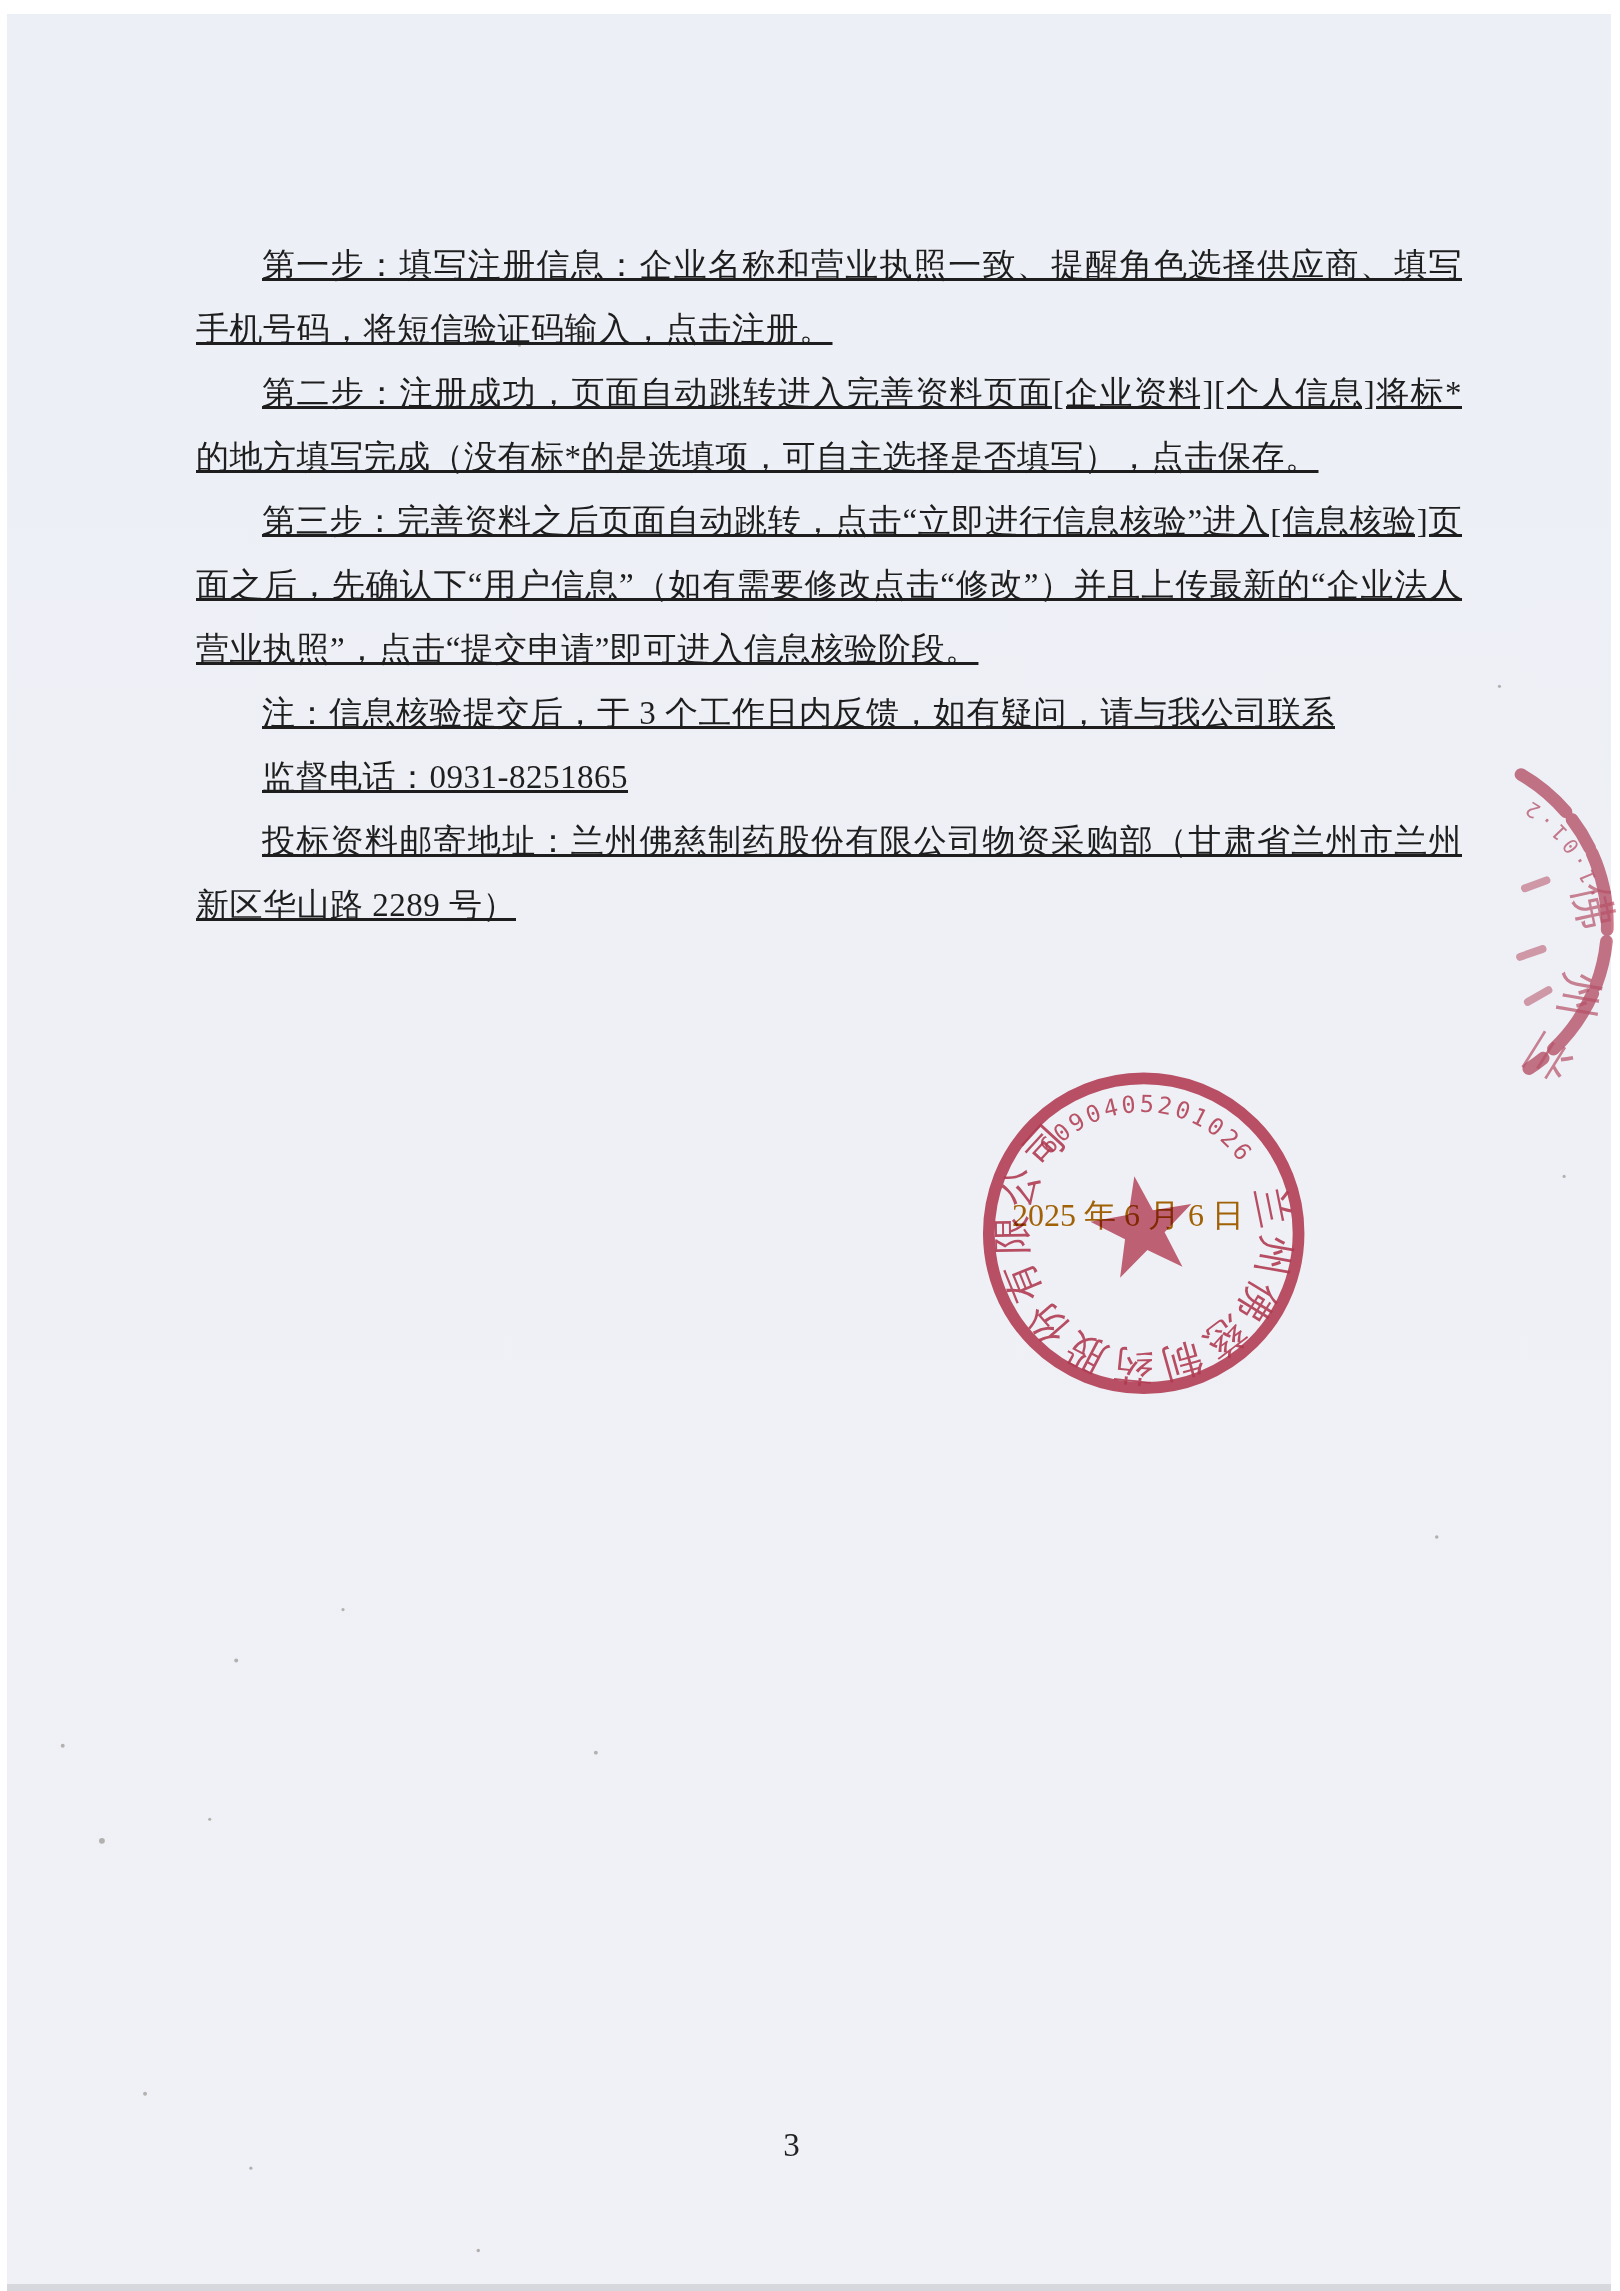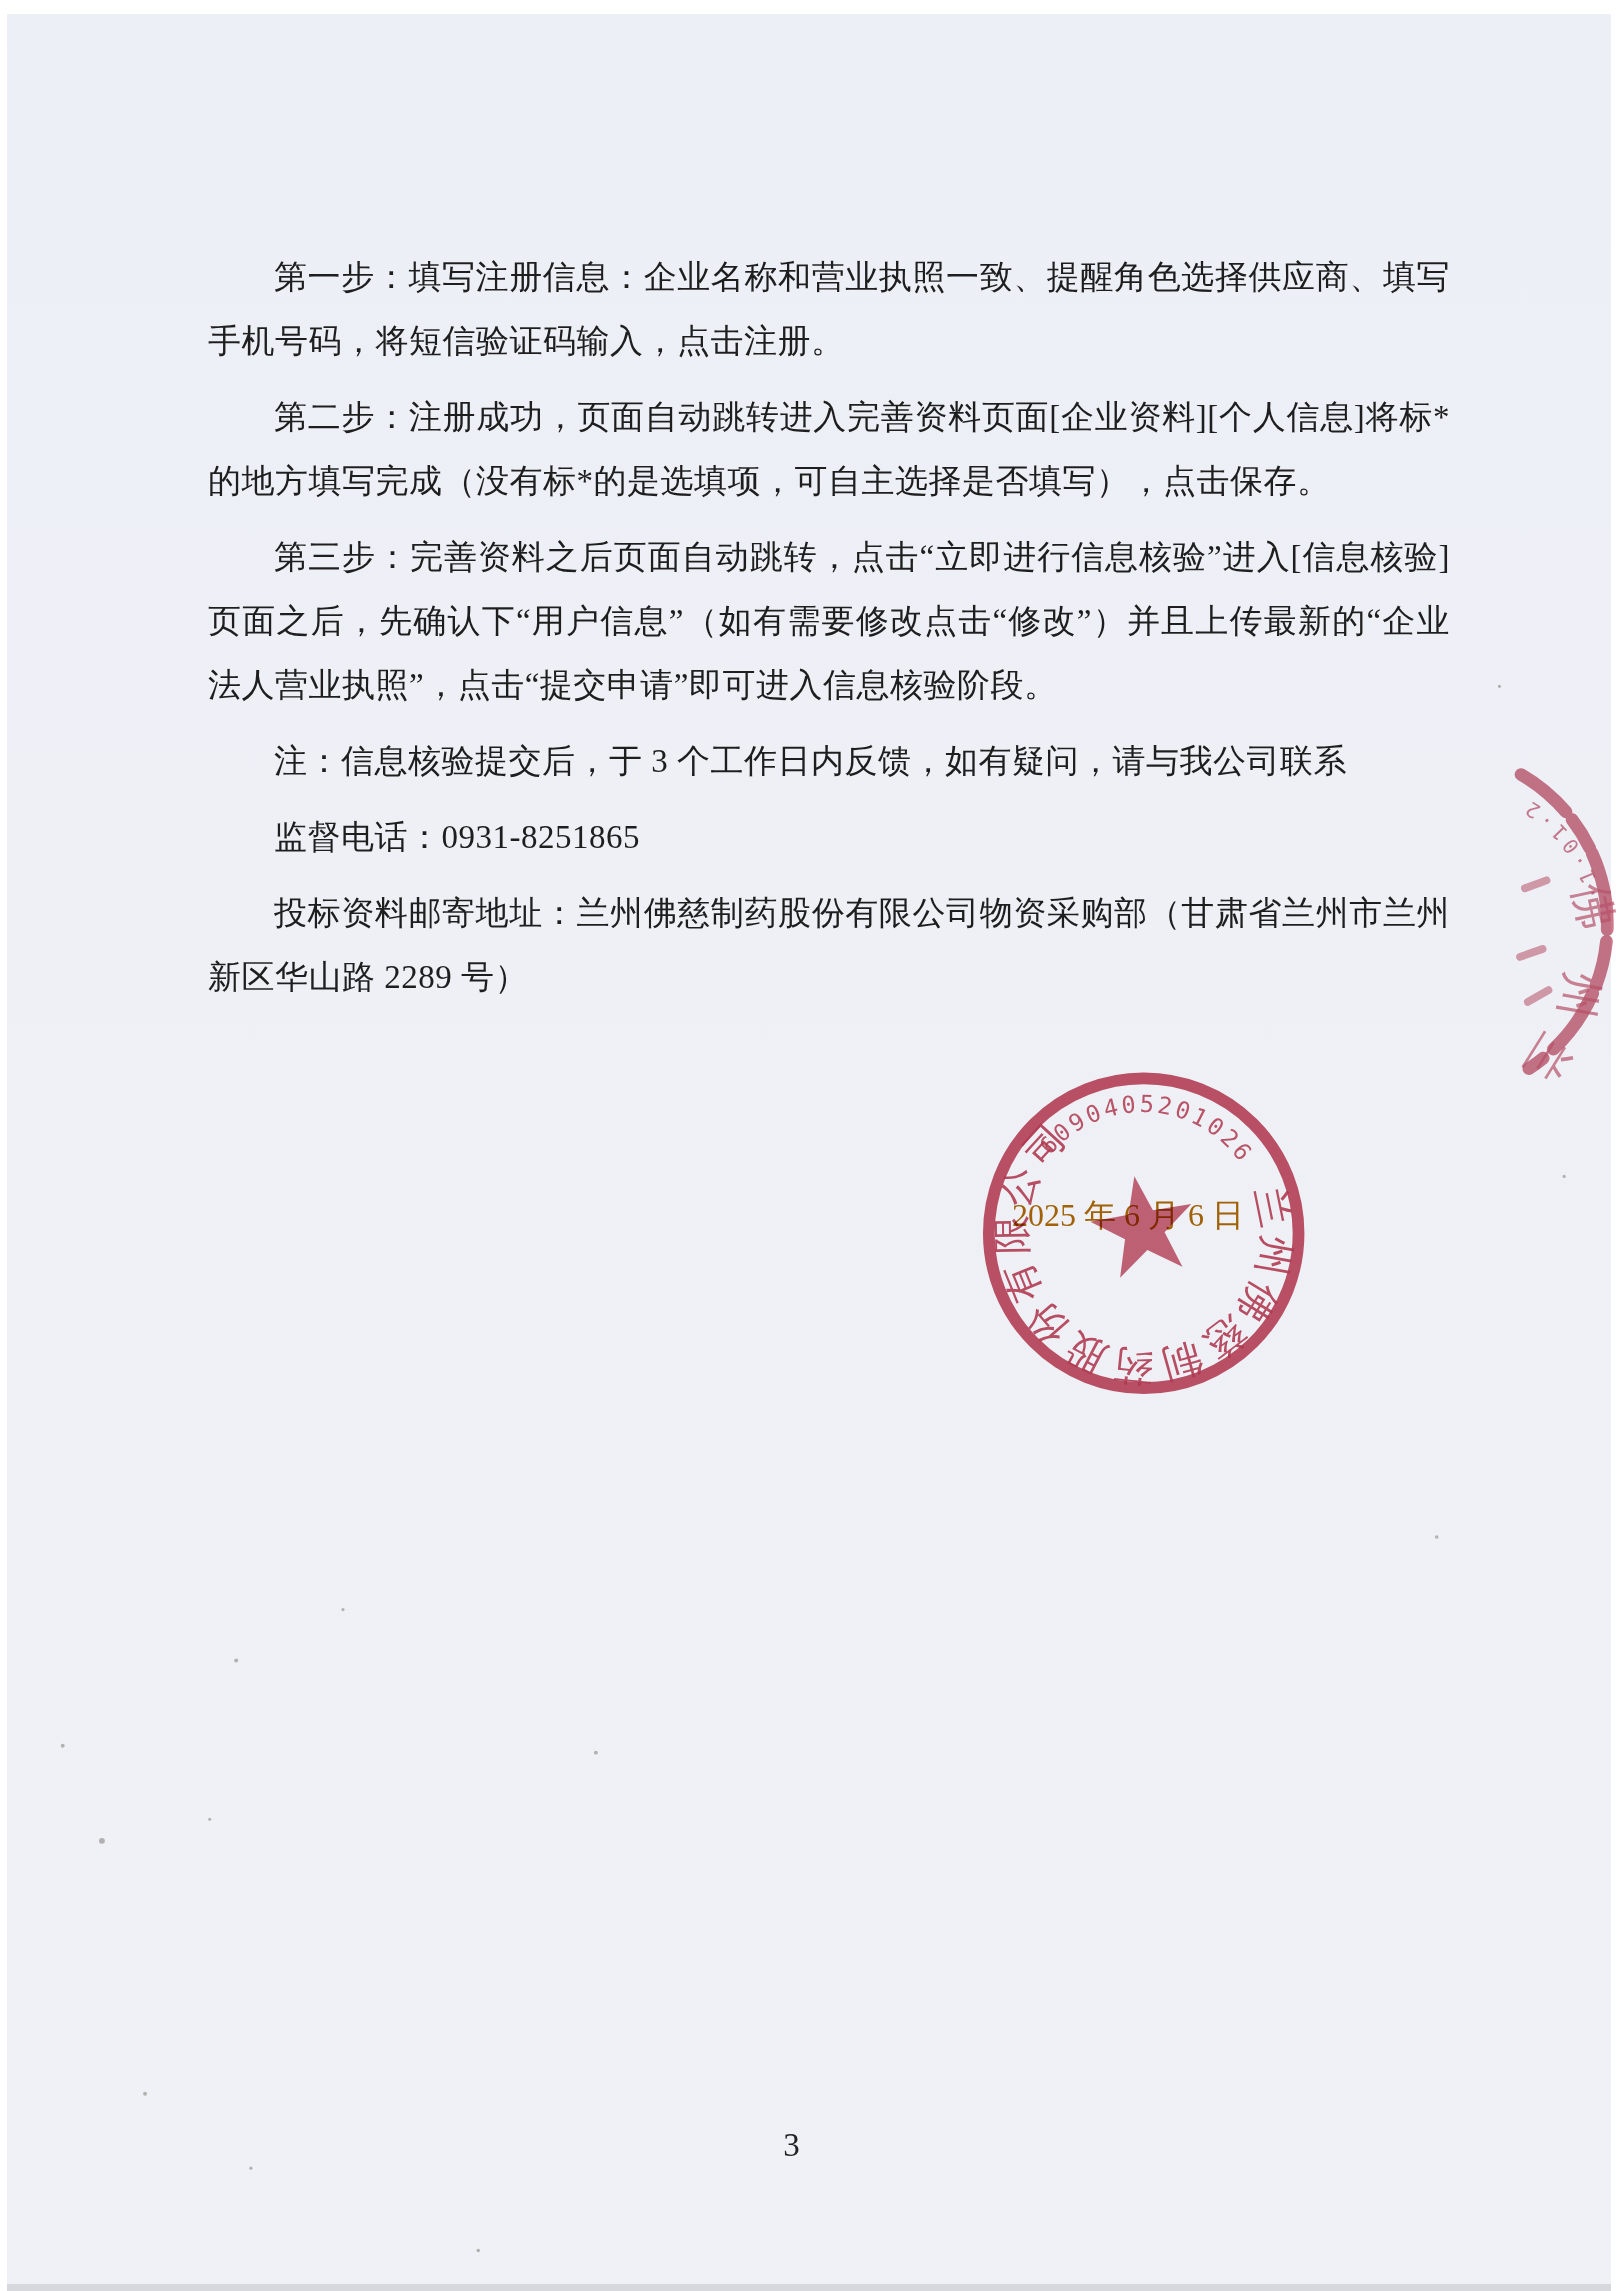--- a/index.html
+++ b/index.html
@@ -14,21 +14,21 @@
   }
   .scan-edge-bottom {
     position:absolute; left:6.9px; bottom:0; width:1604px; height:7.8px;
     background:#d6d8dd;
   }
   .text-block {
     position:absolute; left:196px; top:233px; width:1266px;
     font-size:33px; line-height:64px; color:#1e1e1e;
     text-align:justify; letter-spacing:0.5px;
   }
-  .text-block p { margin:12px; text-indent:2em; }
+  .text-block p { margin:0; text-indent:2em;text-decoration:underline; }
   .date-line {
     position:absolute; left:1012px; top:1194px;
     font-size:32px; color:#a16207; white-space:nowrap;
   }
   .page-number {
     position:absolute; left:772px; top:2127px; width:39px;
     font-size:33px; color:#222; text-align:center;
   }
   svg.overlay {
     position:absolute; left:0; top:0; pointer-events:none;

